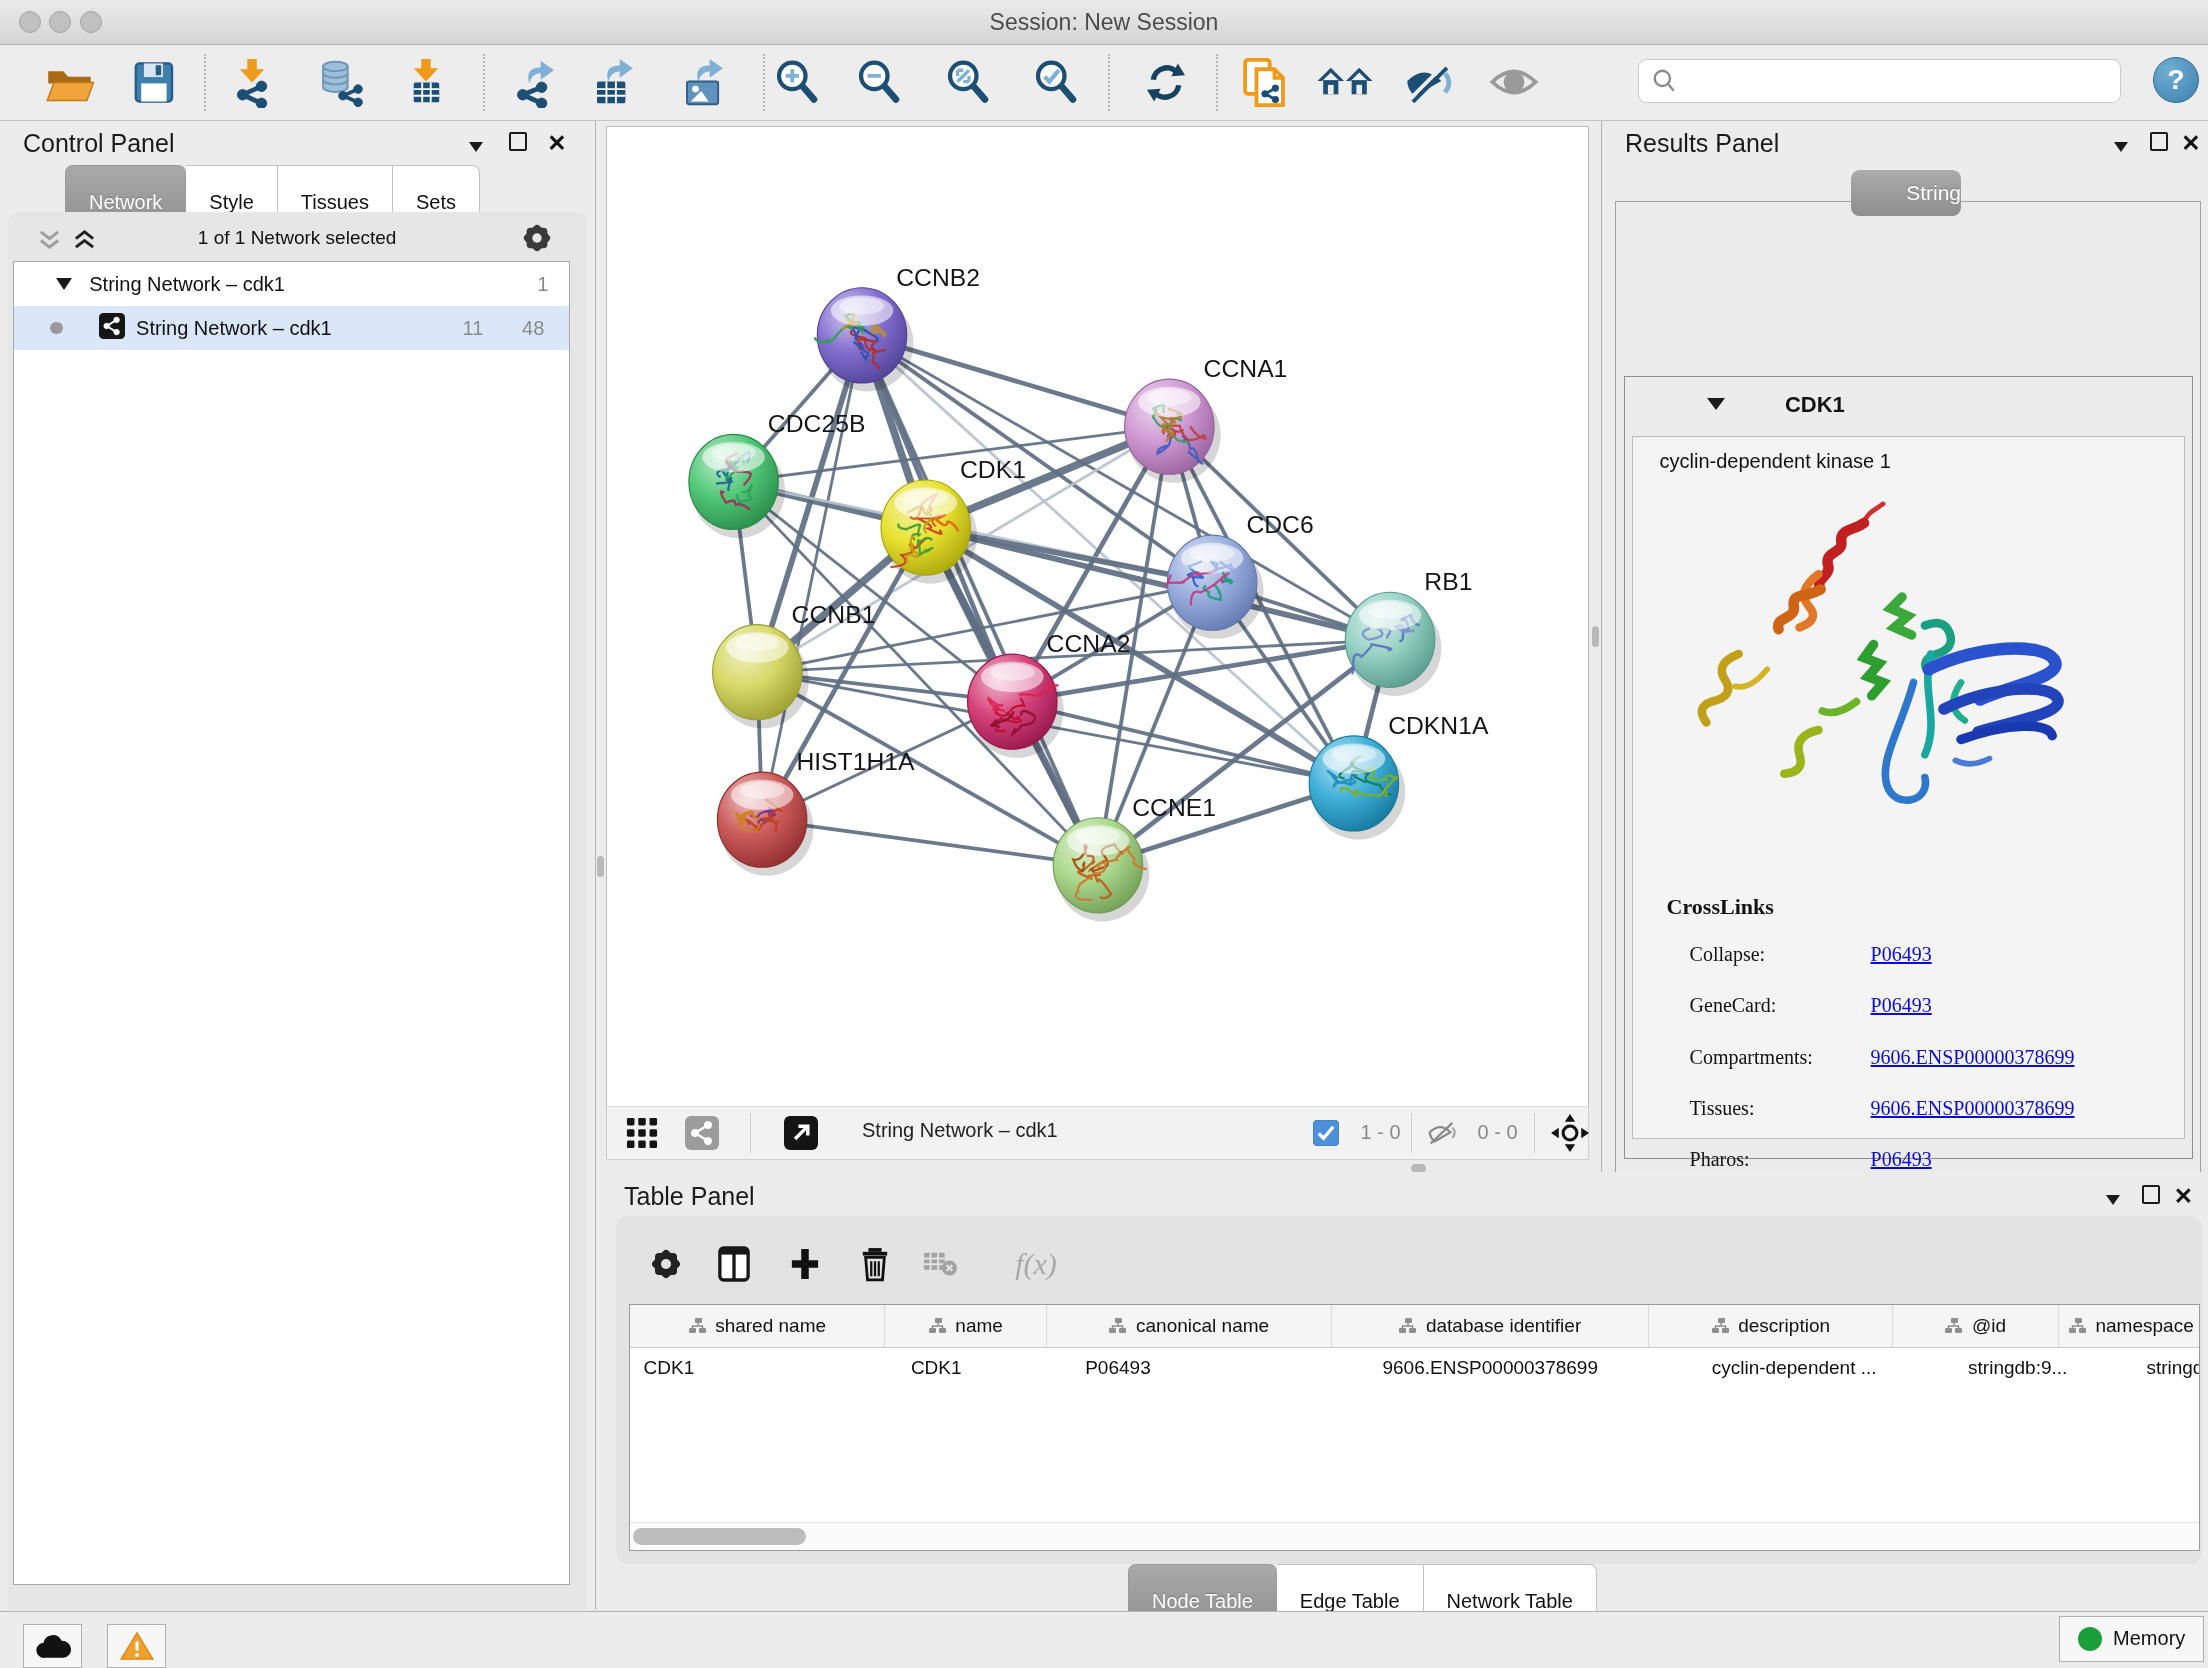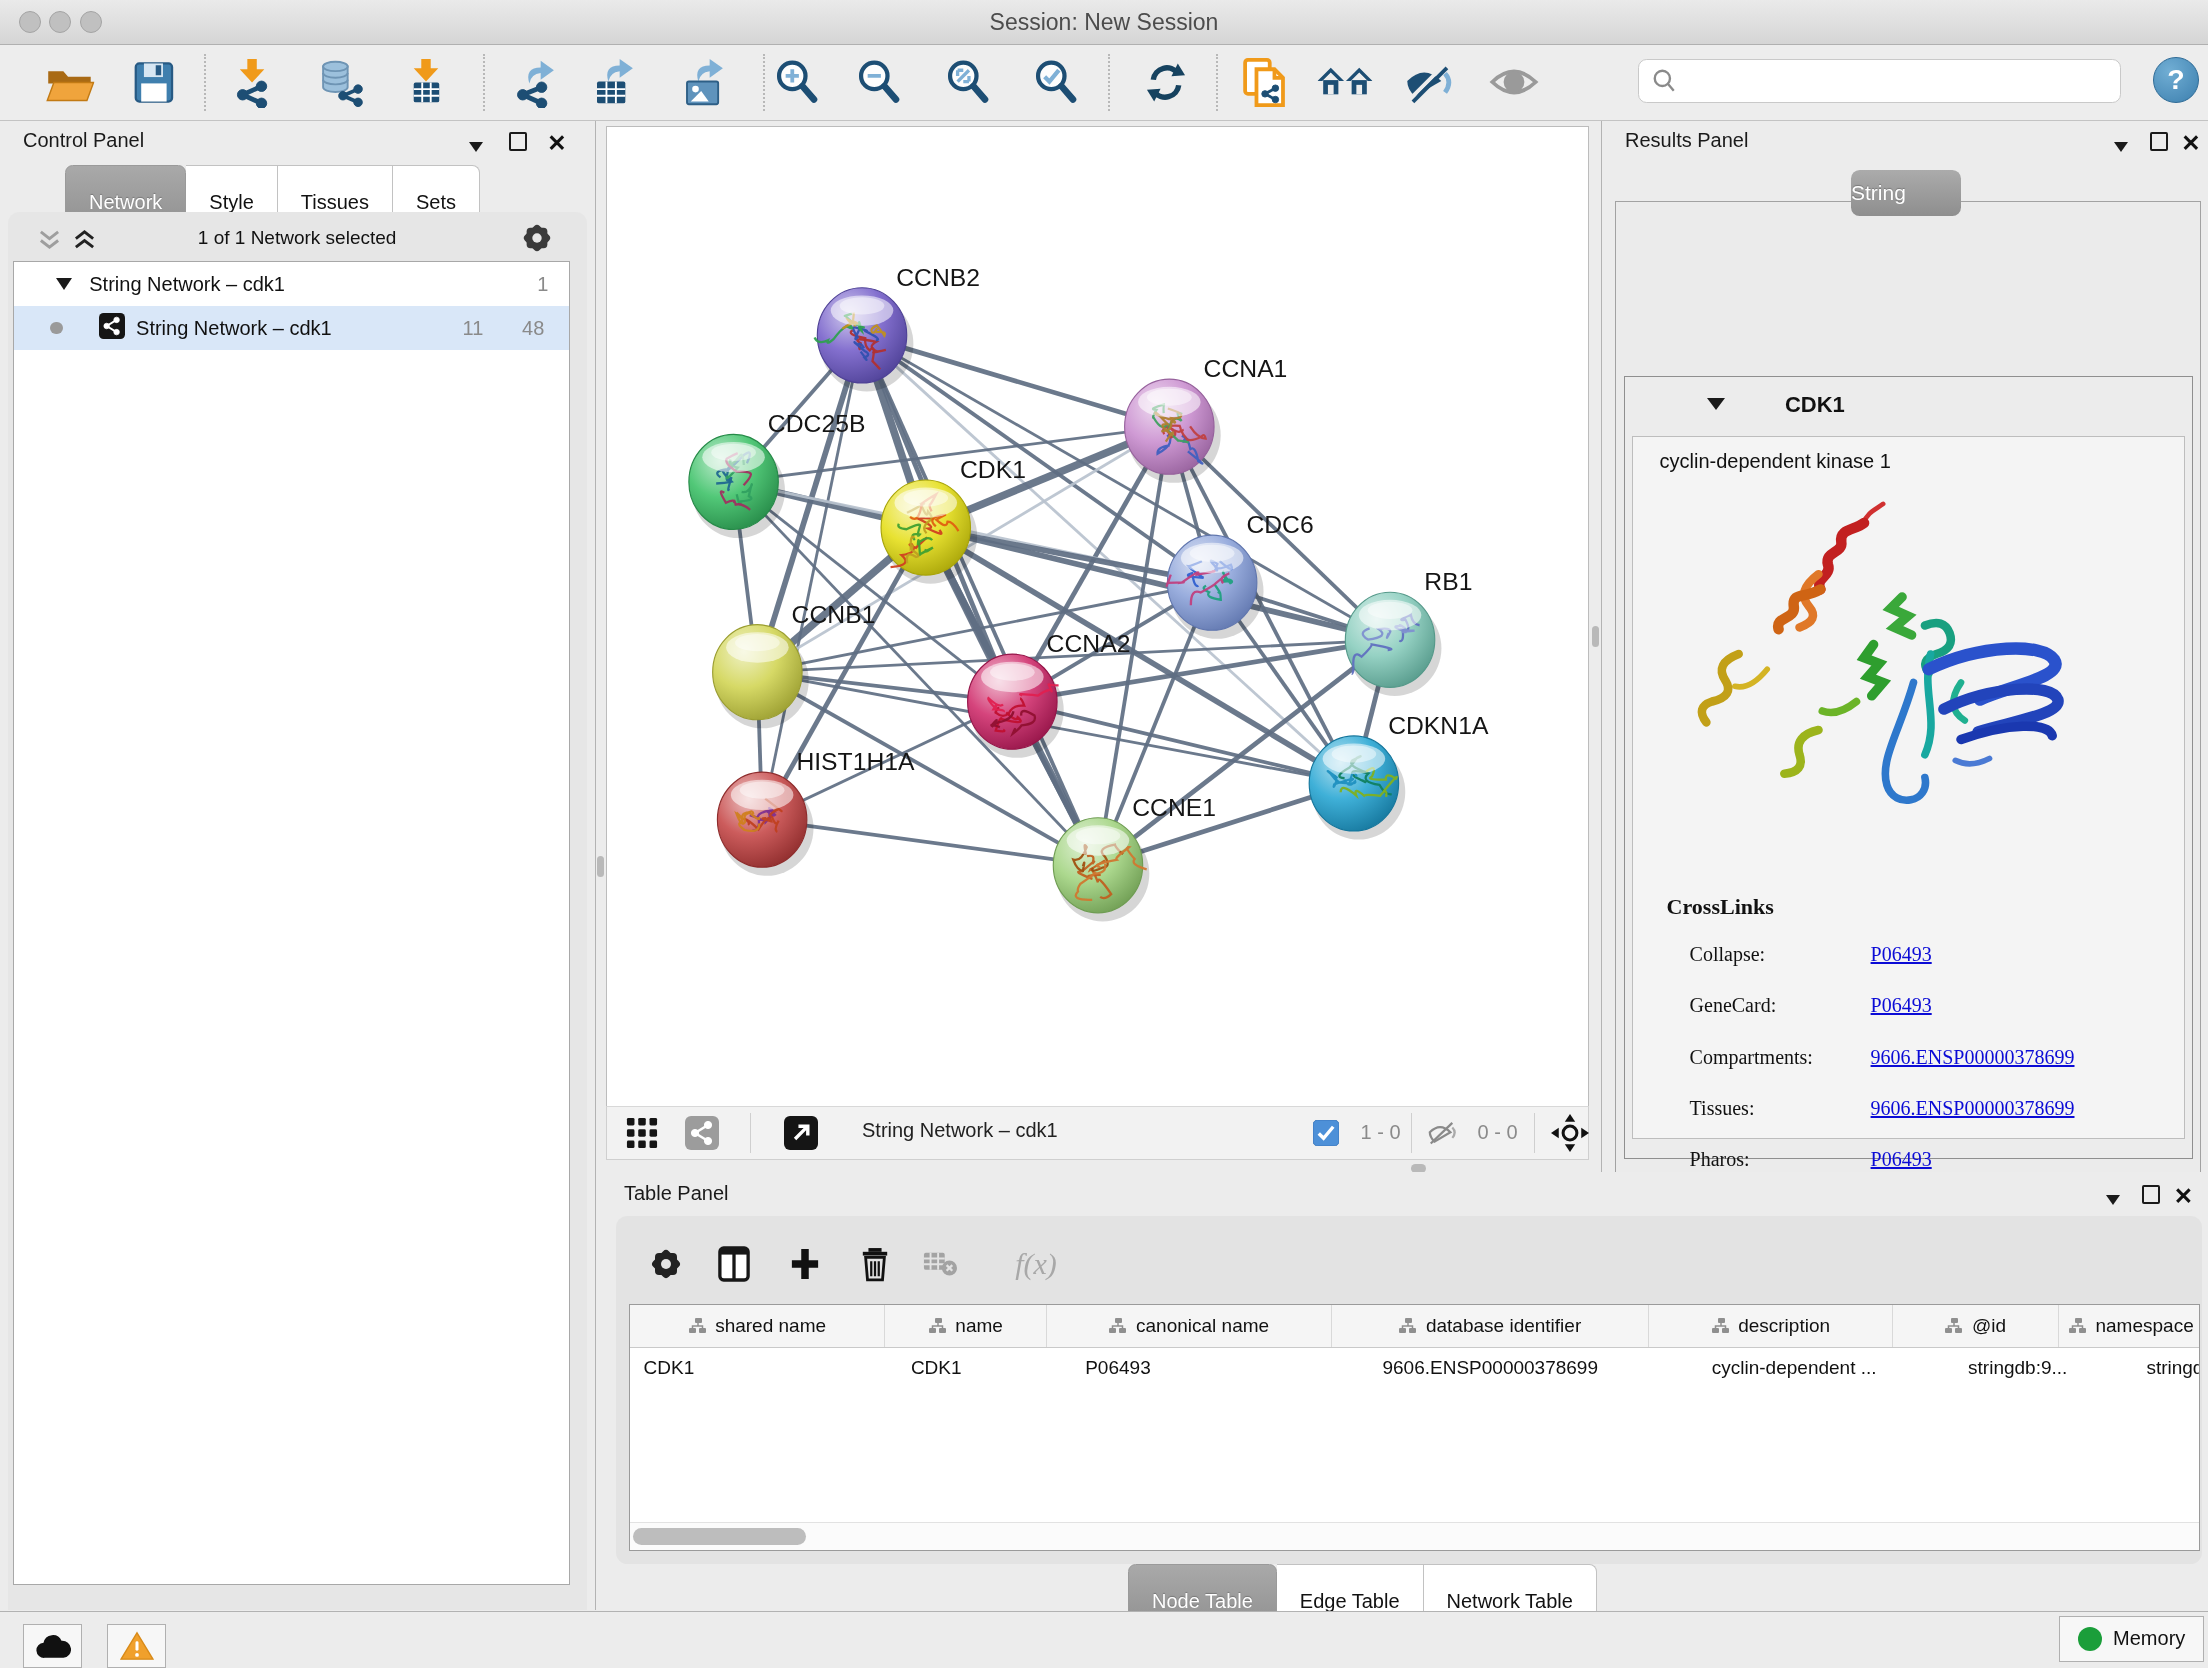--- a/index.html
+++ b/index.html
@@ -19,21 +19,21 @@
     display:flex;align-items:center;justify-content:center;}
   .tsep{position:absolute;top:8.6px;height:57px;border-left:2.9px dotted #b8b8b8;}
   .searchbox{position:absolute;left:1638px;top:14.3px;width:481px;height:42px;
     background:#fff;border:1.9px solid #c9c9c9;border-radius:8.6px;display:flex;align-items:center;}
   .searchbox input{border:none;outline:none;font-size:19px;flex:1;background:transparent;
     font-family:"Liberation Sans",sans-serif;}
   .helpbtn{position:absolute;left:2153px;top:12.4px;width:44px;height:44px;border-radius:50%;
     background:radial-gradient(circle at 35% 30%, #71aed4, #3c7fae);border:1px solid #2d6a96;
     color:#fff;font-size:28.5px;font-weight:bold;text-align:center;line-height:42px;}
   
-  .phead{position:absolute;left:23px;top:7.6px;font-size:20px;color:#1a1a1a;}
+  .phead{position:absolute;left:23px;top:7.6px;font-size:25px;color:#1a1a1a;}
   .pico{position:absolute;top:11.4px;}
   .caret{width:0;height:0;border-left:8.6px solid transparent;border-right:8.6px solid transparent;
     border-top:11.4px solid #1a1a1a;display:inline-block;}
   .floatbox{width:14.3px;height:14.3px;border:2.4px solid #1a1a1a;border-radius:1.9px;display:inline-block;}
   .tabs{display:flex;}
   .tab{height:40px;line-height:40px;padding:16px 23px;background:#fff;font-size:20px;
     border:1px solid #c2c2c2;border-left:none;}
   .tab:first-child{border-left:1px solid #c2c2c2;border-radius:7.6px 0 0 7.6px;}
   .tab:last-child{border-radius:0 7.6px 7.6px 0;}
   .tab.sel{background:linear-gradient(#a9a9a9,#8d8d8d);color:#fff;
@@ -56,21 +56,21 @@
     background:#f2f2f2;border:1px solid #cfcfcf;border-top:1px solid #d8d8d8;}
   .nb{position:absolute;top:7.6px;display:flex;align-items:center;height:36px;}
   .nbsep{position:absolute;top:5.7px;height:40px;border-left:1px solid #cfcfcf;}
   .netname{position:absolute;left:255px;top:12.4px;font-size:20px;color:#222;}
   .nbtxt{font-size:20px;color:#8a8a8a;margin-left:9.5px;}
   .splitdot{position:absolute;background:#b9b9b9;border-radius:5.7px;}
   
   .rpanel{position:absolute;left:1601px;top:121px;width:608px;height:1051px;
     background:#ececec;border-left:1px solid #b3b3b3;}
   .rtab{position:absolute;left:249px;top:49px;width:110px;height:46px;border-radius:8.6px;
-    background:linear-gradient(#ababab,#8e8e8e);color:#fff;font-size:21px;text-align:left;
+    background:linear-gradient(#ababab,#8e8e8e);color:#fff;font-size:21px;text-align:right;
     line-height:46px;text-shadow:0 -1px 1px rgba(0,0,0,.25);z-index:3;}
   .rbox{position:absolute;left:13.3px;top:80px;width:584px;height:970px;
     background:#ebebeb;border:1px solid #a2a2a2;}
   .rbtnbox{position:absolute;left:7.6px;top:40px;width:567px;height:93px;
     background:#ebebeb;border:1px solid #9c9c9c;}
   .rbtn{position:absolute;top:24px;height:46px;background:#fff;border:1px solid #b8b8b8;
     border-radius:8.6px;font-size:20px;text-align:center;box-shadow:0 1px 1.9px rgba(0,0,0,.12);}
   .gene-box{position:absolute;left:7.6px;top:174px;width:567px;height:781px;
     background:#ececec;border:1px solid #8f8f8f;}
   .gene-head{position:absolute;left:0;top:0;width:100%;height:59px;}

